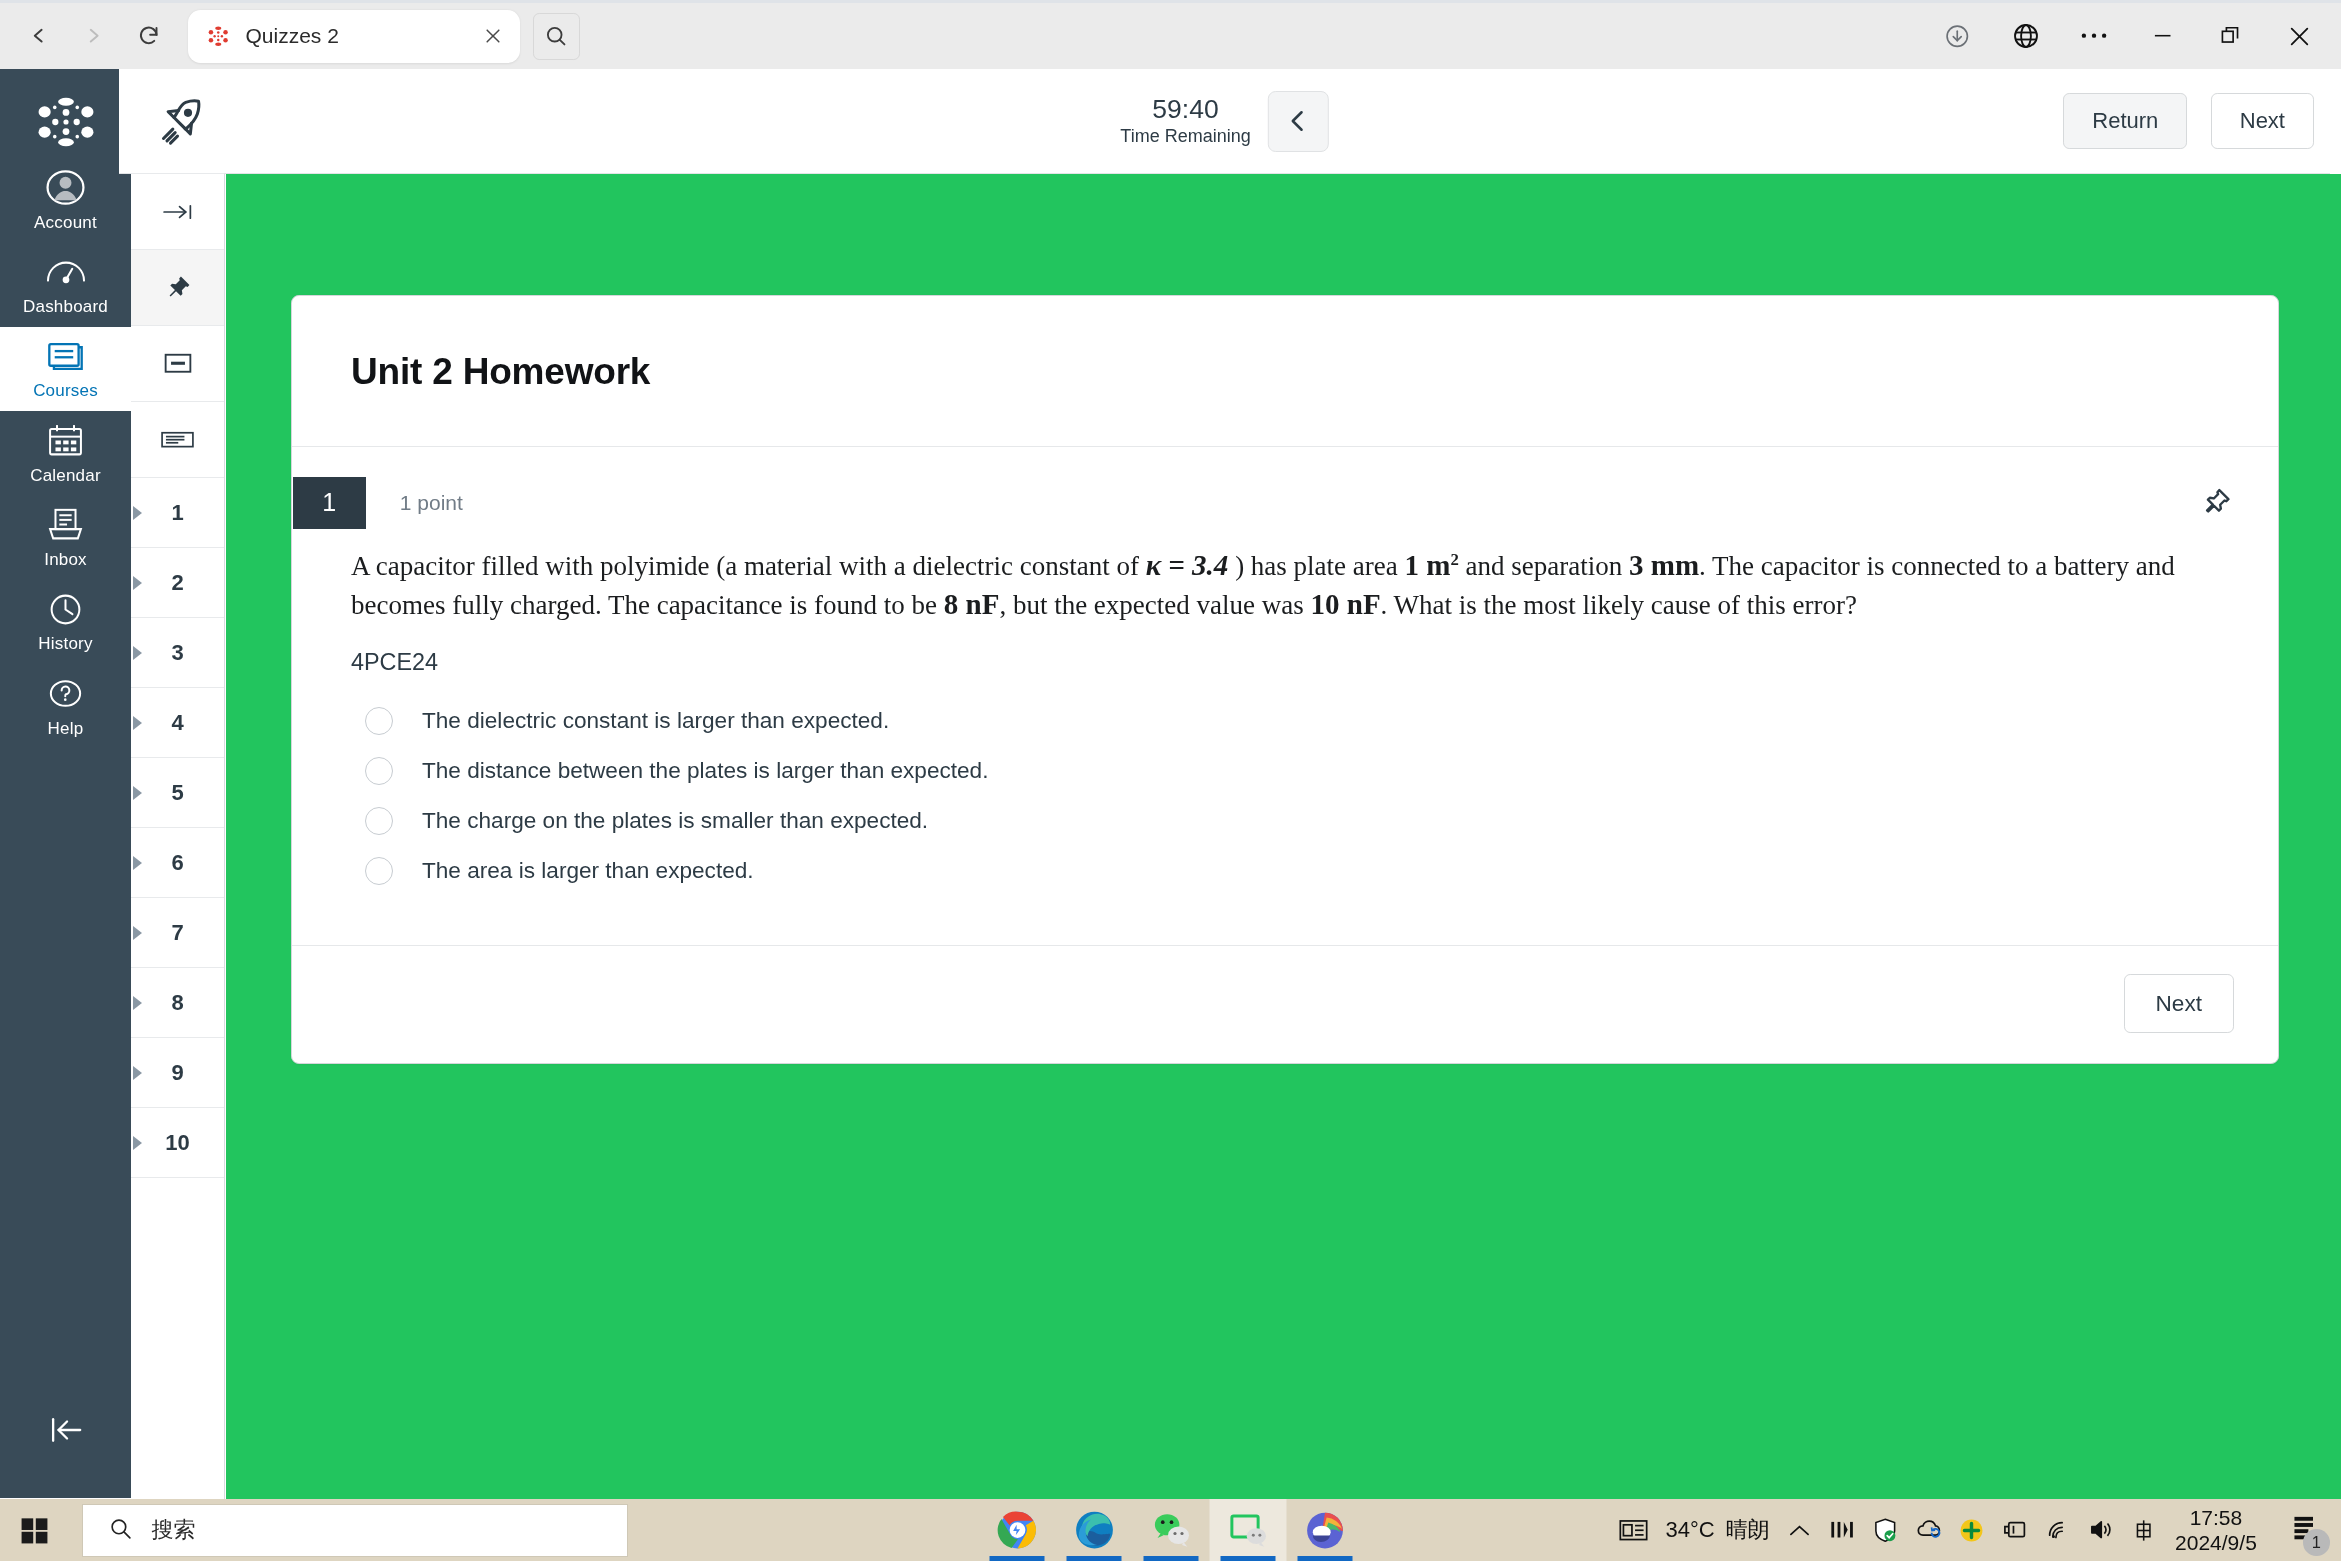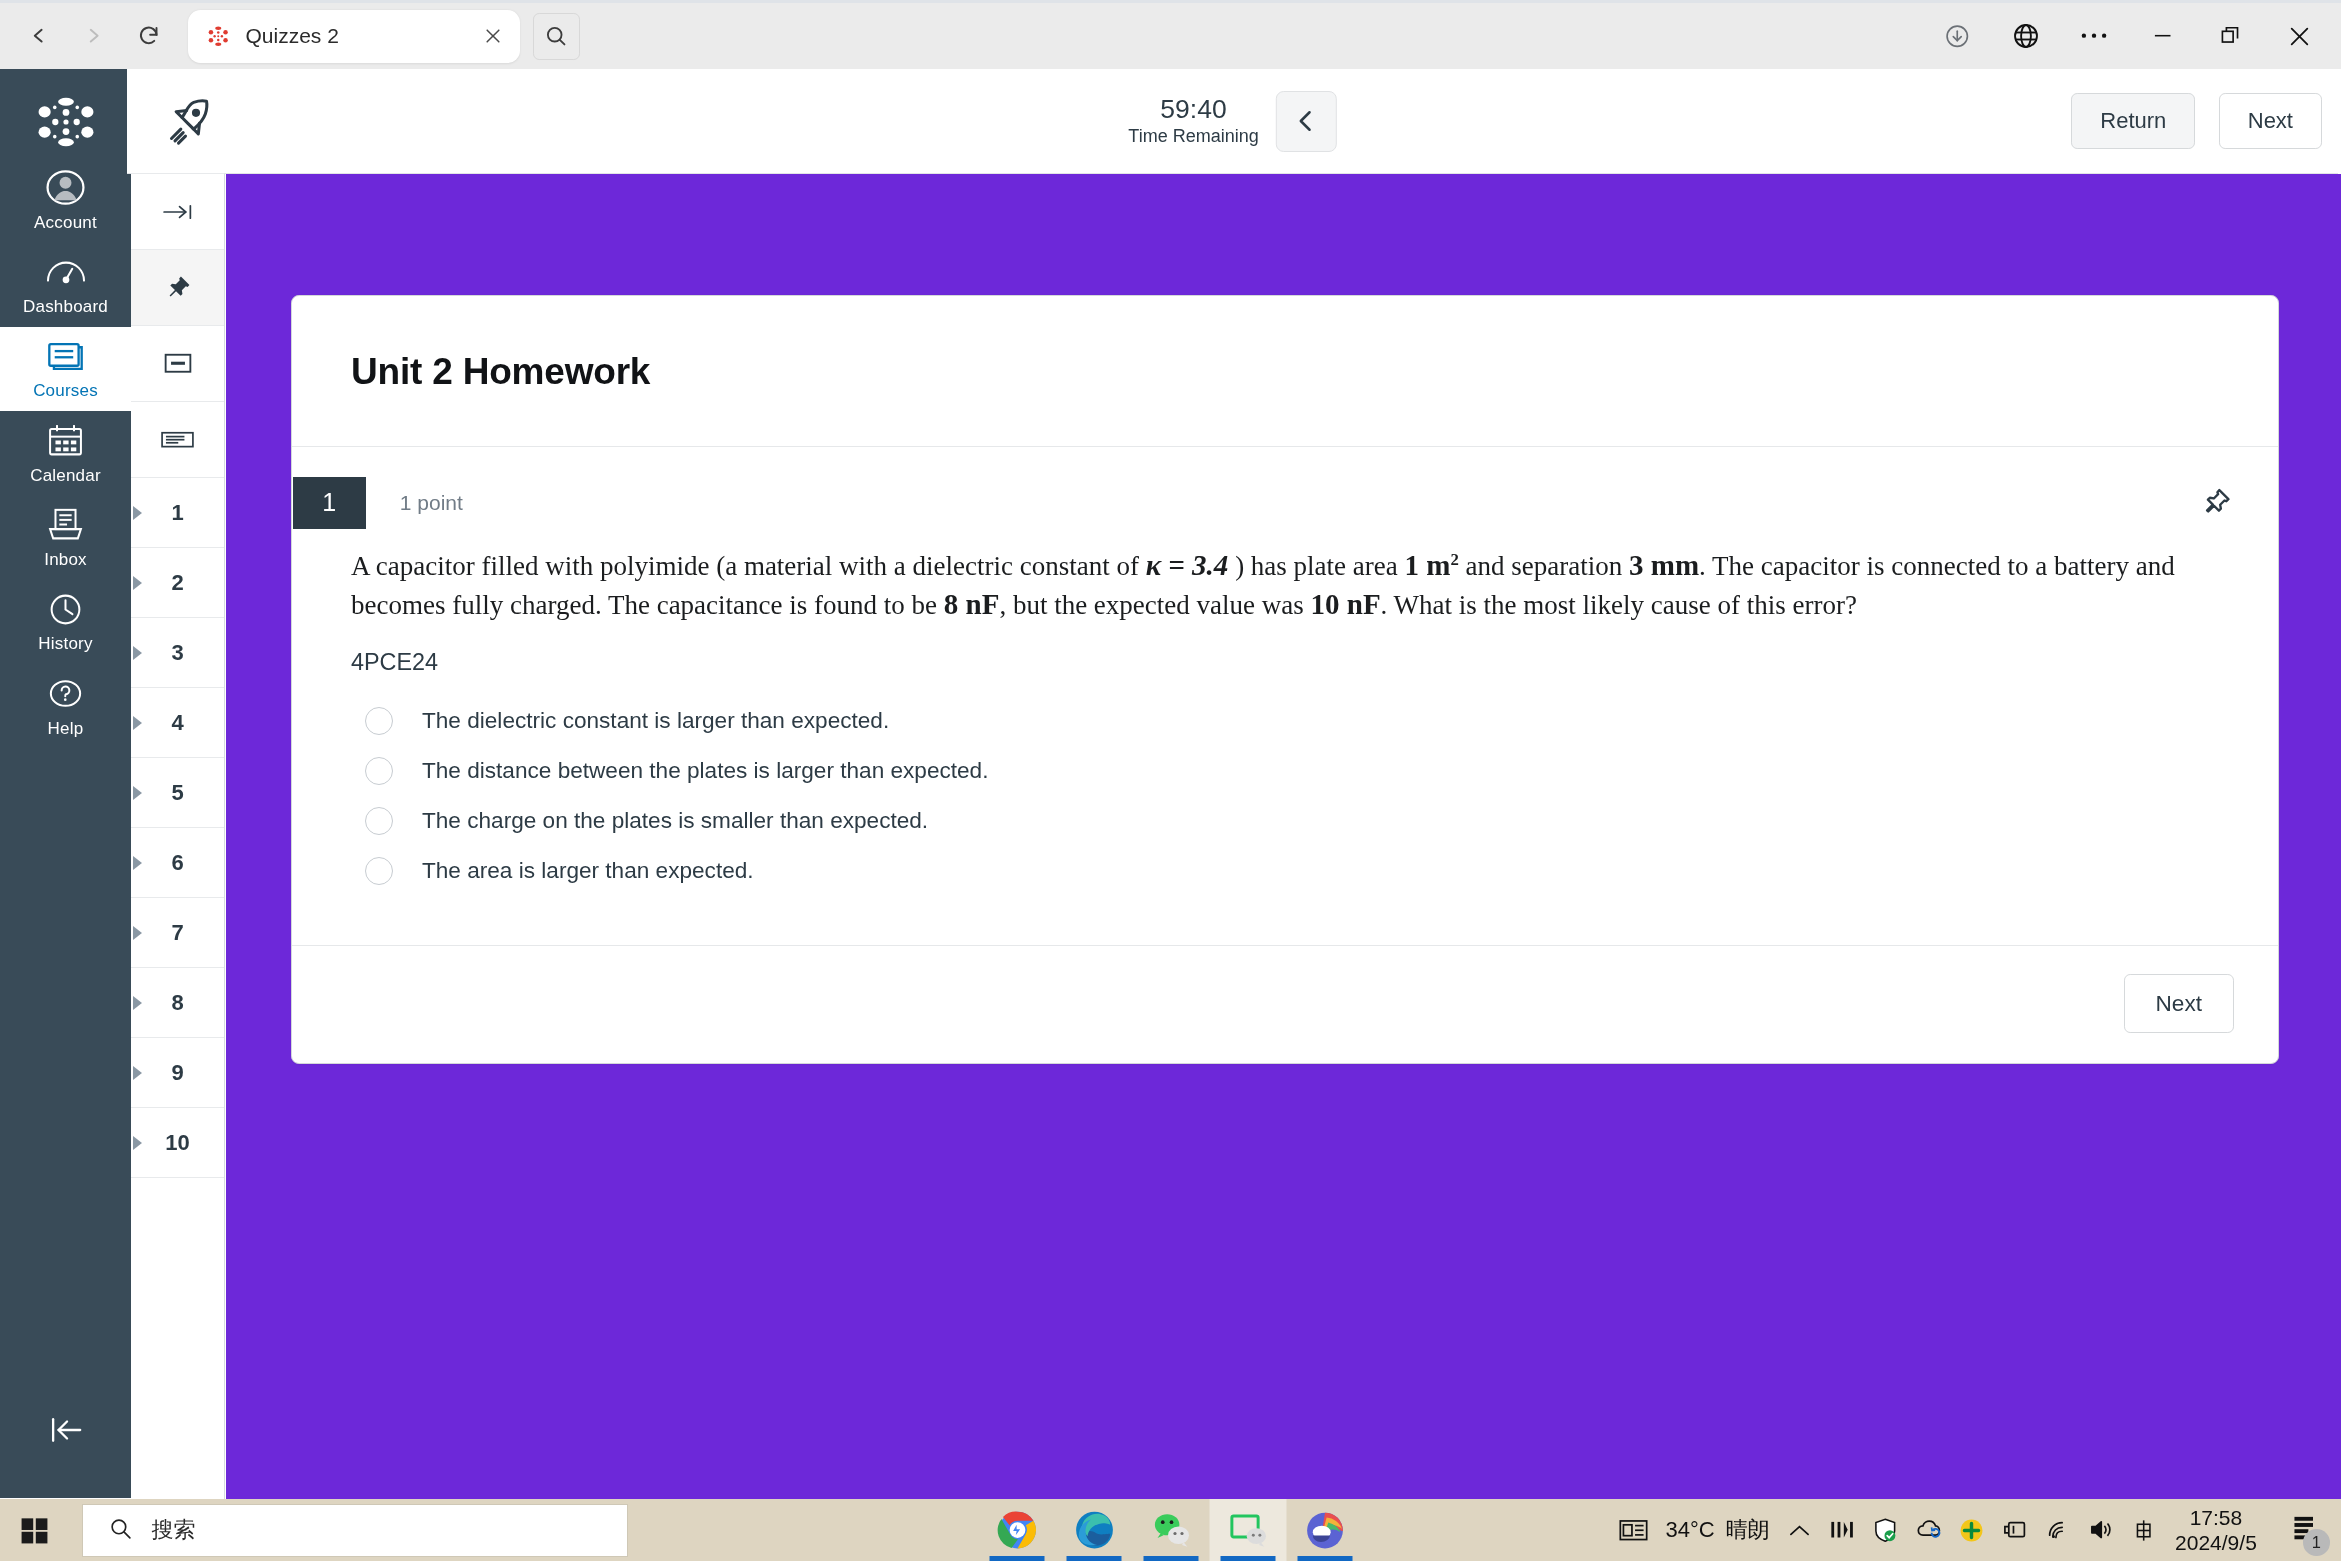--- a/index.html
+++ b/index.html
@@ -113,21 +113,21 @@
     border-bottom: 7px solid transparent;
     border-left: 9.4px solid #8a98a4;
   }
   .rail-q .qnum {
     width: 93px; text-align: center;
     font-size: 22px; font-weight: 700; color: #2D3B45;
   }
 
   
   #quiz-header {
-    position: absolute; left: 127px; top: 69px;
+    position: absolute; left: 119px; top: 69px;
     width: 2211px; height: 105px;
     background: #ffffff;
     border-bottom: 0.8px solid #e2e4e6;
     display: flex; align-items: center;
   }
   #quiz-rocket { margin-left: 31px; width: 62px; height: 62px; color: #2D3B45;
     display:flex; align-items:center; justify-content:center;}
   #timer-block {
     position: absolute; left: 50%; transform: translateX(-50%);
     display: flex; align-items: center; gap: 17px;
@@ -152,21 +152,21 @@
     font-family: "Liberation Sans", sans-serif;
     cursor: pointer;
   }
   .hdr-btn.secondary { background: #f4f5f6; }
   .hdr-btn.primary-outline { background: #ffffff; }
 
   
   #content-area {
     position: absolute; left: 226px; top: 174px;
     width: 2116px; height: 1326px;
-    background: #6d28d9;
+    background: #22c55e;
     overflow: hidden;
   }
   #quiz-card {
     position: absolute; left: 65px; top: 121px;
     width: 1988px;
     background: #ffffff;
     border: 0.8px solid #d4d7da;
     border-radius: 7.8px;
     box-shadow: 0 0.8px 1.6px rgba(0,0,0,.04);
   }

